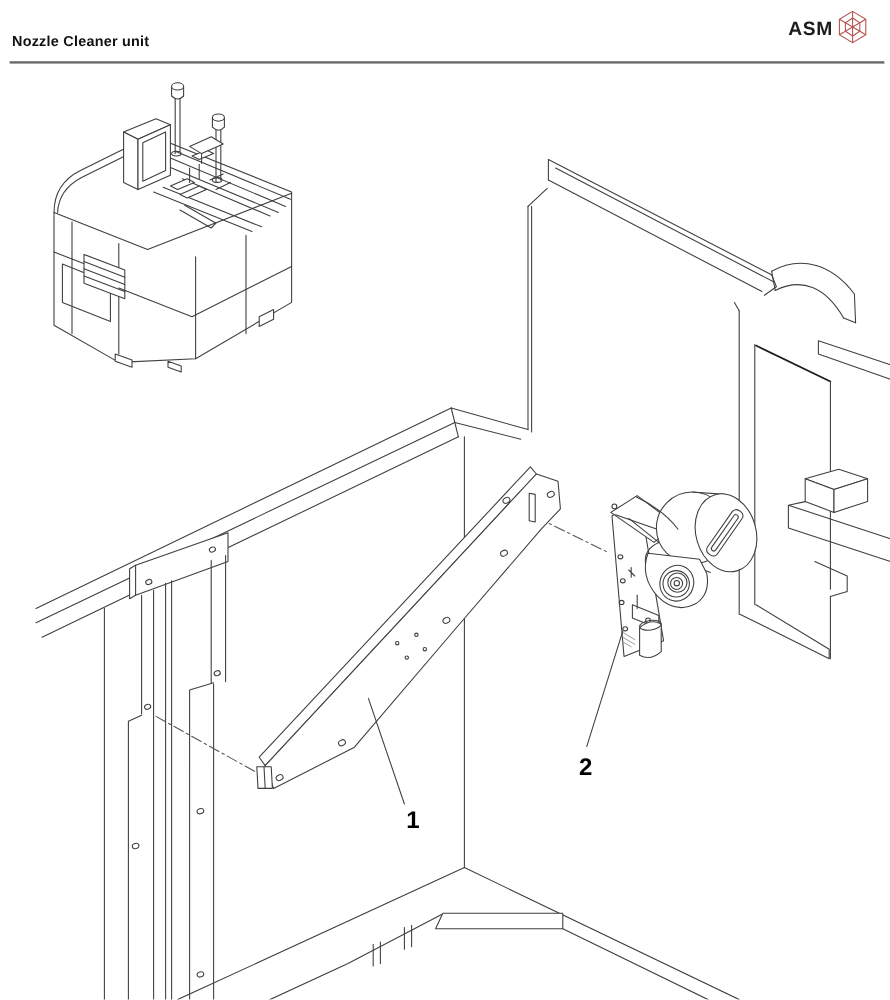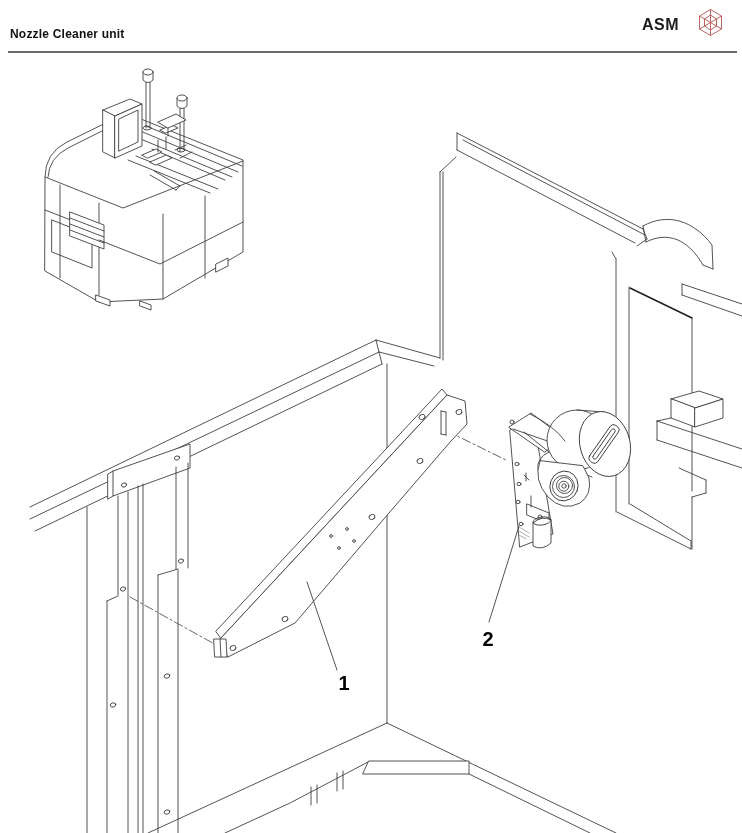--- a/index.html
+++ b/index.html
@@ -8,21 +8,21 @@
     font-family:"Liberation Sans", sans-serif;overflow:hidden;
   }
   .page-title{
     position:absolute;left:10px;top:27px;
     font-size:12px;font-weight:bold;color:#111;letter-spacing:.2px;
   }
   .title-rule{
     position:absolute;left:8px;top:51px;width:729px;height:2px;background:#6b6b6b;
   }
   .logo{
-    position:absolute;right:18px;top:8px;display:flex;align-items:center;gap:18px;
+    position:absolute;right:18px;top:8px;display:flex;align-items:center;gap:3px;
   }
   .logo-text{font-size:16px;font-weight:600;color:#1c1c1c;letter-spacing:.5px;}
   .fig{position:absolute;left:0;top:0;}
   svg text.callout{
     font-family:"Liberation Sans", sans-serif;font-weight:bold;font-size:20px;fill:#000;
   }
 </style>
 </head>
 <body>
 

